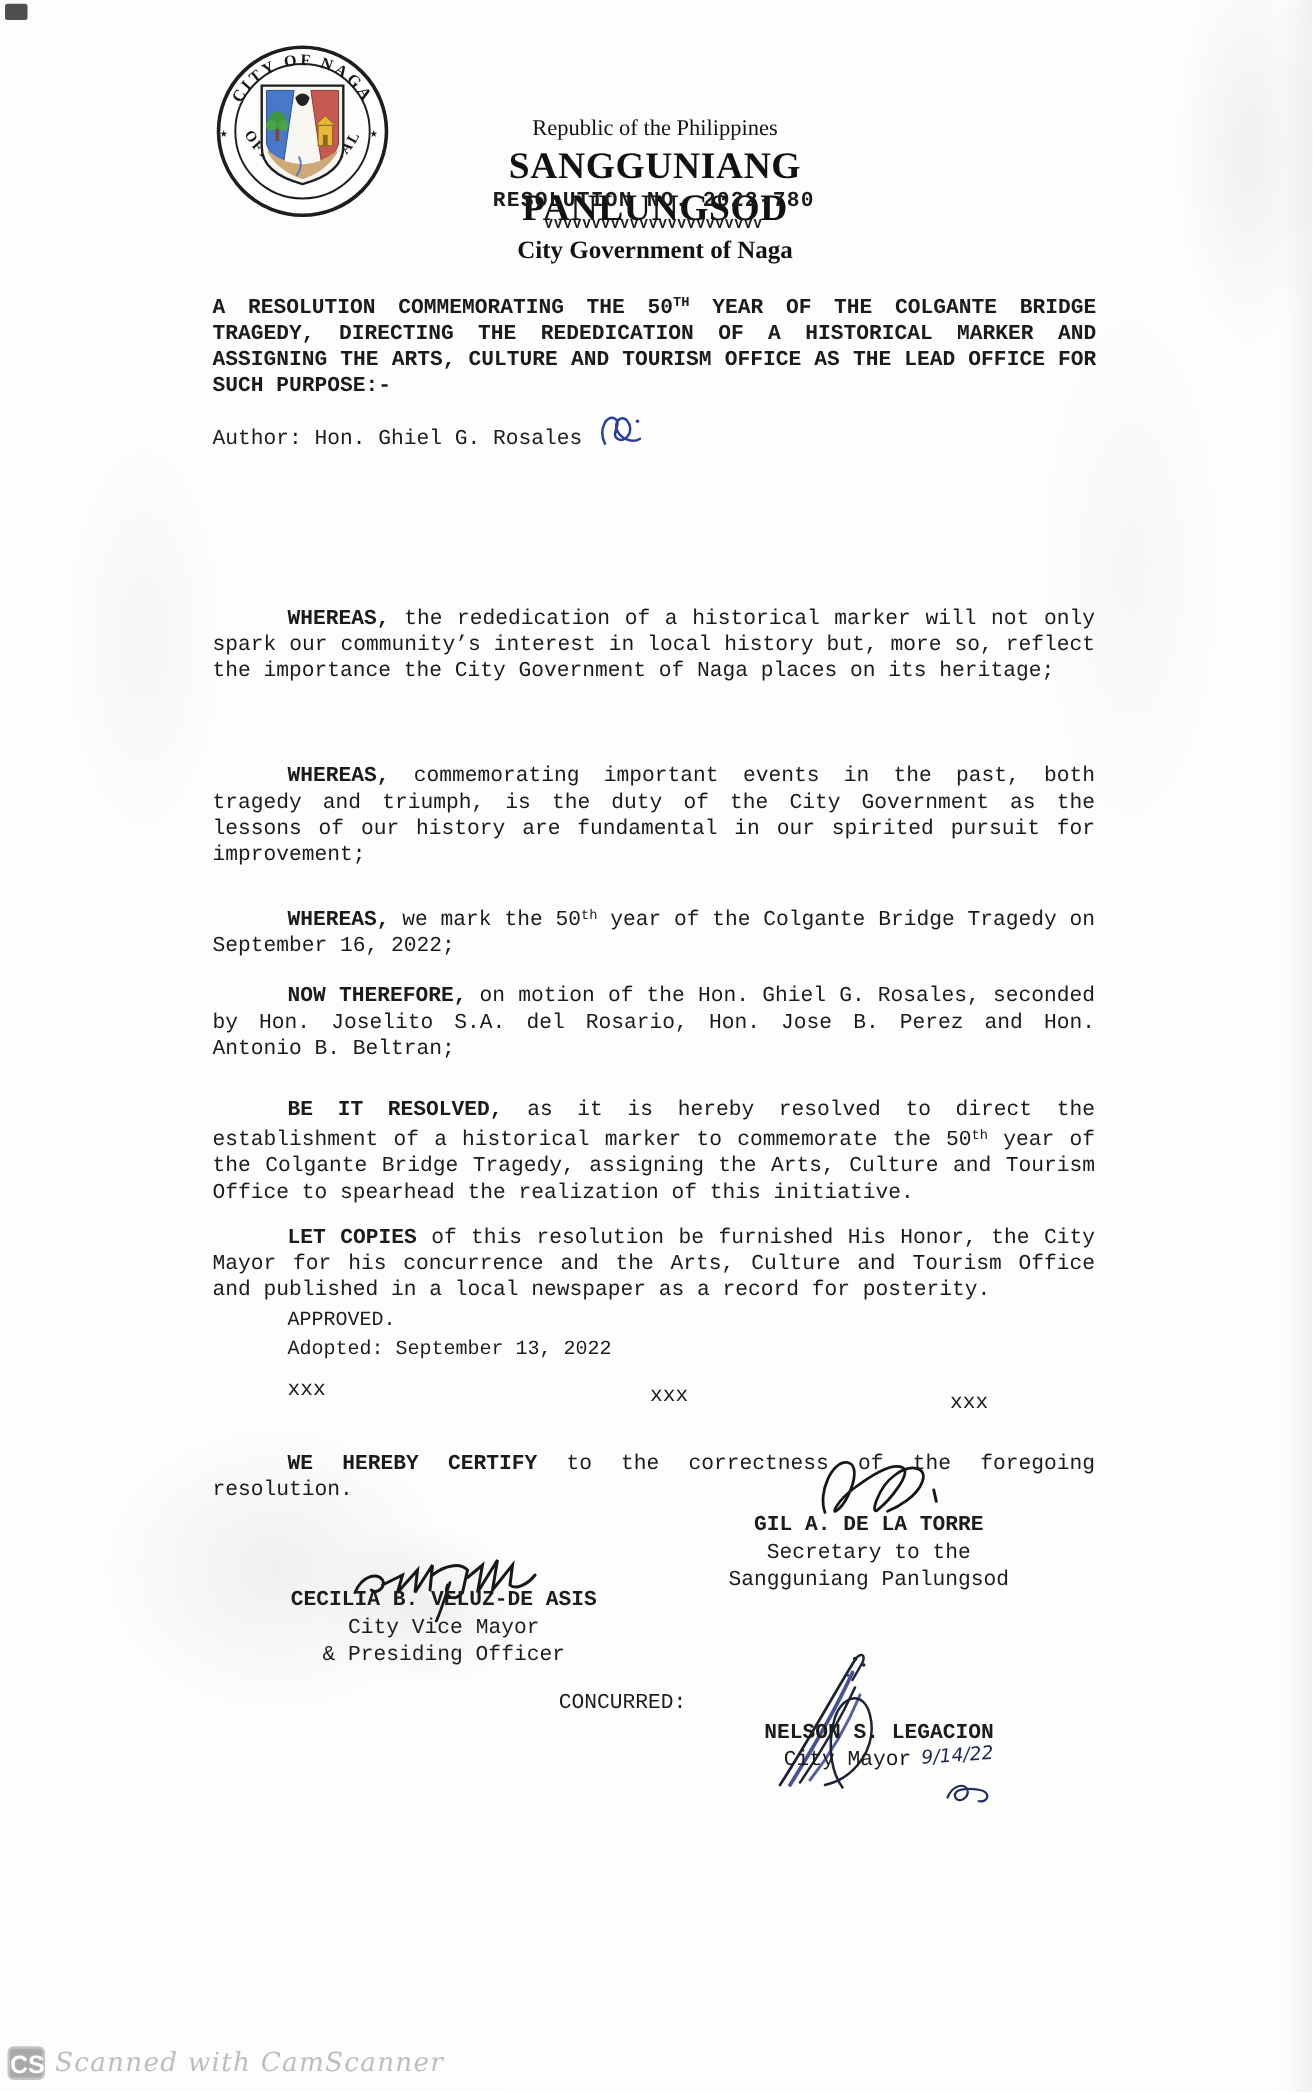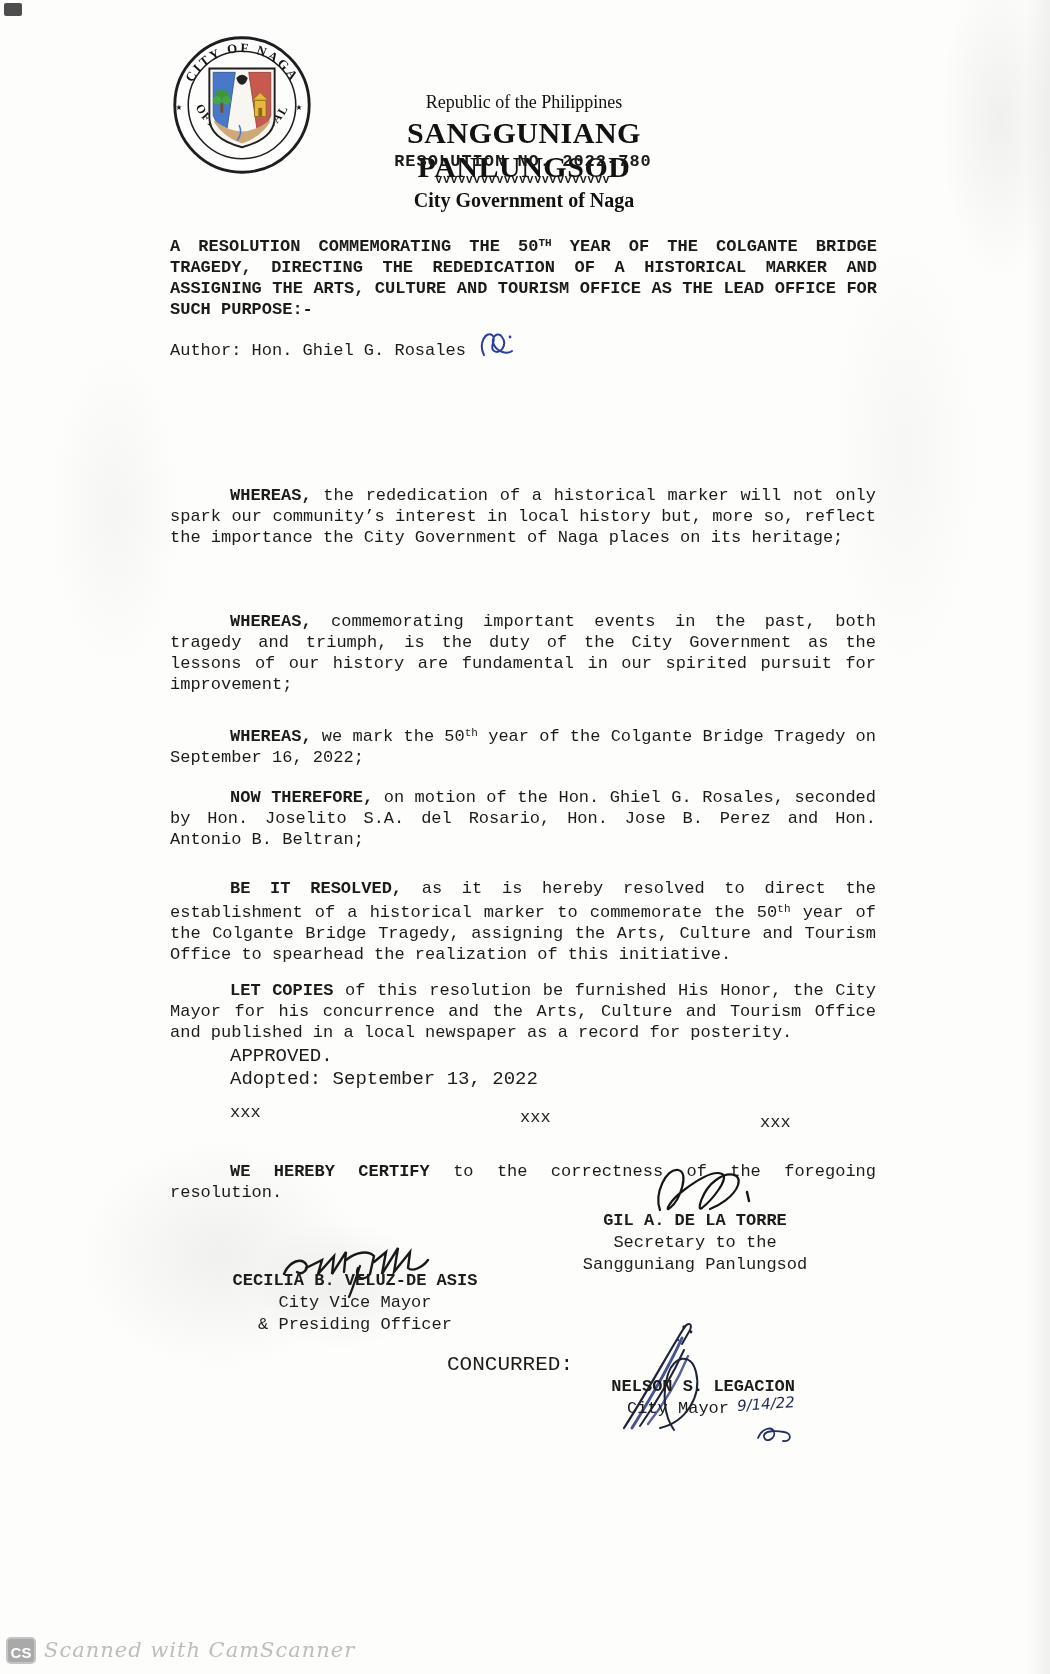--- a/index.html
+++ b/index.html
@@ -32,44 +32,44 @@
   
   .para{position:absolute;left:170px;width:706px;text-align:justify;font-size:17px;line-height:21px;color:#1b1b1b;}
   .indent{text-indent:60px;}
   .lead{font-weight:bold;}
   sup.s{font-size:11px;vertical-align:5px;letter-spacing:0;}
   .title{top:216px;font-weight:bold;width:707px;}
   .authorrow{position:absolute;left:170px;top:327px;width:706px;text-align:left;font-size:17px;}
   .authorrow svg{vertical-align:-8px;margin-left:8px;}
   .w1{top:370px;} .w2{top:453px;margin-top:32px;} .w3{top:594px;} .w4{top:706px;}
   .nowp{top:770px;} .resolvedp{top:861px;} .copiesp{top:963px;}
-  .approved{position:absolute;left:230px;top:1045px;font-size:19px;line-height:23px;}
+  .approved{position:absolute;left:230px;top:1045px;font-size:16px;line-height:23px;}
   .xxxrow{position:absolute;left:170px;top:1103px;width:720px;height:30px;font-size:17px;}
   .xxxrow span{position:absolute;}
   .x1{left:60px;top:0;} .x2{left:350px;top:5px;} .x3{left:590px;top:10px;}
   .certify{top:1144px;}
 
   
   .sigblock{position:absolute;text-align:center;font-size:17px;line-height:22px;}
   .sigblock .nm{font-weight:bold;}
   .sec{left:555px;top:1210px;width:280px;}
   .vice{left:205px;top:1270px;width:300px;}
-  .concurred{position:absolute;left:447px;top:1353px;font-size:21px;}
+  .concurred{position:absolute;left:447px;top:1353px;font-size:17px;}
   .mayorname{position:absolute;left:560px;top:1377px;width:235px;text-align:right;font-weight:bold;font-size:17px;}
   .mayorrole{position:absolute;left:627px;top:1399px;font-size:17px;}
   .datenote{position:absolute;left:737px;top:1395px;font-size:15px;font-style:italic;color:#1d2a50;transform:rotate(-4deg);font-family:"DejaVu Sans",sans-serif;}
   .sig{position:absolute;}
   .sig-gil{left:650px;top:1158px;}
   .sig-cecilia{left:276px;top:1226px;}
   .sig-nelson{left:610px;top:1316px;}
   .sig-scribble{left:752px;top:1420px;}
 
   
   .cs-badge{position:absolute;left:6px;top:1637px;width:30px;height:27px;background:#a9a9a9;border:2px solid #c4c4c4;border-radius:5px;
-    color:#ffffff;font-family:"Liberation Sans","DejaVu Sans",sans-serif;font-weight:bold;font-size:15px;line-height:27px;text-align:center;box-sizing:border-box;}
+    color:#ffffff;font-family:"Liberation Sans","DejaVu Sans",sans-serif;font-weight:bold;font-size:20px;line-height:27px;text-align:center;box-sizing:border-box;}
   .cs-text{position:absolute;left:44px;top:1638px;font-family:"DejaVu Serif","Liberation Serif",serif;font-style:italic;font-size:21px;color:#bdbdbd;letter-spacing:1px;}
 </style>
 </head>
 <body>
 
 <div class="page">
 
   <div class="corner-mark"></div>
   <div class="right-streak"></div>
   <div class="blotch b1"></div>

